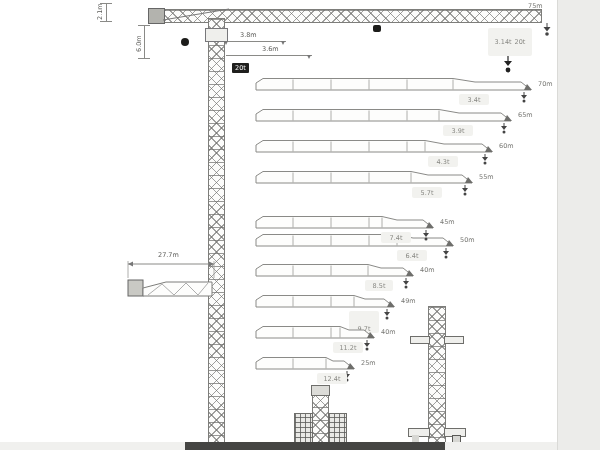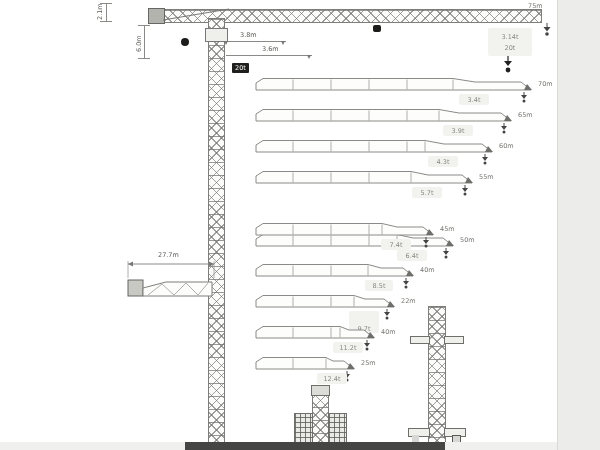--- a/index.html
+++ b/index.html
@@ -67,21 +67,21 @@
   <span class="abs dimtext" style="left:262px;top:46px;">3.6m</span>
 
   <span class="abs lenlabel" style="left:528px;top:2px;">75m</span>
 
   <svg class="abs" style="left:542px;top:23px;" width="10" height="14">
     <line x1="5" y1="0" x2="5" y2="4" stroke="#444" stroke-width="1"></line>
     <path d="M1.5,4 h7 l-3.5,4.5 z" fill="#444"></path>
     <circle cx="5" cy="11" r="1.8" fill="#444"></circle>
   </svg>
 
-  <div class="abs loadbox" style="left:488px;top:28px;width:44px;height:28px;flex-direction:column;gap:3px;">
+  <div class="abs loadbox" style="left:488px;top:28px;width:44px;height:28px;flex-direction:row;gap:3px;">
     <span>3.14t</span>
     <span>20t</span>
   </div>
 
   <svg class="abs" style="left:502px;top:56px;" width="12" height="18">
     <line x1="6" y1="0" x2="6" y2="5" stroke="#222" stroke-width="1.2"></line>
     <path d="M2,5 h8 l-4,5 z" fill="#222"></path>
     <circle cx="6" cy="14" r="2.4" fill="#222"></circle>
   </svg>
 
@@ -179,21 +179,21 @@
         <svg width="8" height="11" style="position:absolute;left:187px;top:16px;">
       <line x1="4" y1="0" x2="4" y2="3" stroke="#444" stroke-width="1"></line>
       <path d="M1,3 h6 l-3,4 z" fill="#444"></path>
           <circle cx="4" cy="9" r="1.5" fill="#444"></circle>
     </svg>
         <span class="lenlabel" style="position:absolute;left:205px;top:4px;">50m</span>
         <div class="loadbox" style="position:absolute;left:142px;top:18px;width:30px;height:11px;">
          <span>6.4t</span>
        </div>
       </div>
-      <div class="abs" style="left: 255px; top: 221px; width: 237px; height: 30px;">
+      <div class="abs" style="left: 255px; top: 214px; width: 237px; height: 30px;">
         <svg width="181" height="17" style="position:absolute;left:0;top:0;overflow:visible">
       <path d="M1,14 L1,7 L8,2.5 L127,2.5 L142,6 L168,6 L178,14 Z" fill="#fdfdfc" stroke="#8a8a87" stroke-width="1"></path>
       <line x1="38" y1="3.5" x2="38" y2="13.5" stroke="#9a9a97" stroke-width="0.8"></line>
           <line x1="76" y1="3.5" x2="76" y2="13.5" stroke="#9a9a97" stroke-width="0.8"></line>
           <line x1="114" y1="3.5" x2="114" y2="13.5" stroke="#9a9a97" stroke-width="0.8"></line>
       <line x1="127" y1="3.5" x2="127" y2="13.5" stroke="#9a9a97" stroke-width="0.8"></line>
       <path d="M174,8 l5,6 h-8 z" fill="#6e6e6b"></path>
     </svg>
         <svg width="8" height="11" style="position:absolute;left:167px;top:16px;">
       <line x1="4" y1="0" x2="4" y2="3" stroke="#444" stroke-width="1"></line>
@@ -229,21 +229,21 @@
       <line x1="38" y1="3.5" x2="38" y2="13.5" stroke="#9a9a97" stroke-width="0.8"></line>
           <line x1="76" y1="3.5" x2="76" y2="13.5" stroke="#9a9a97" stroke-width="0.8"></line>
       <line x1="99" y1="3.5" x2="99" y2="13.5" stroke="#9a9a97" stroke-width="0.8"></line>
       <path d="M135,8 l5,6 h-8 z" fill="#6e6e6b"></path>
     </svg>
         <svg width="8" height="11" style="position:absolute;left:128px;top:16px;">
       <line x1="4" y1="0" x2="4" y2="3" stroke="#444" stroke-width="1"></line>
       <path d="M1,3 h6 l-3,4 z" fill="#444"></path>
           <circle cx="4" cy="9" r="1.5" fill="#444"></circle>
     </svg>
-        <span class="lenlabel" style="position:absolute;left:146px;top:4px;">22m</span>
+        <span class="lenlabel" style="position:absolute;left:146px;top:4px;">49m</span>
         <div class="loadbox" style="position:absolute;left:94px;top:18px;width:30px;height:22px;align-items:flex-end;">
          <span>9.7t</span>
        </div>
       </div>
       <div class="abs" style="left: 255px; top: 324px; width: 178px; height: 30px;">
         <svg width="122" height="17" style="position:absolute;left:0;top:0;overflow:visible">
       <path d="M1,14 L1,7 L8,2.5 L85,2.5 L94,6 L109,6 L119,14 Z" fill="#fdfdfc" stroke="#8a8a87" stroke-width="1"></path>
       <line x1="38" y1="3.5" x2="38" y2="13.5" stroke="#9a9a97" stroke-width="0.8"></line>
           <line x1="76" y1="3.5" x2="76" y2="13.5" stroke="#9a9a97" stroke-width="0.8"></line>
       <line x1="85" y1="3.5" x2="85" y2="13.5" stroke="#9a9a97" stroke-width="0.8"></line>

